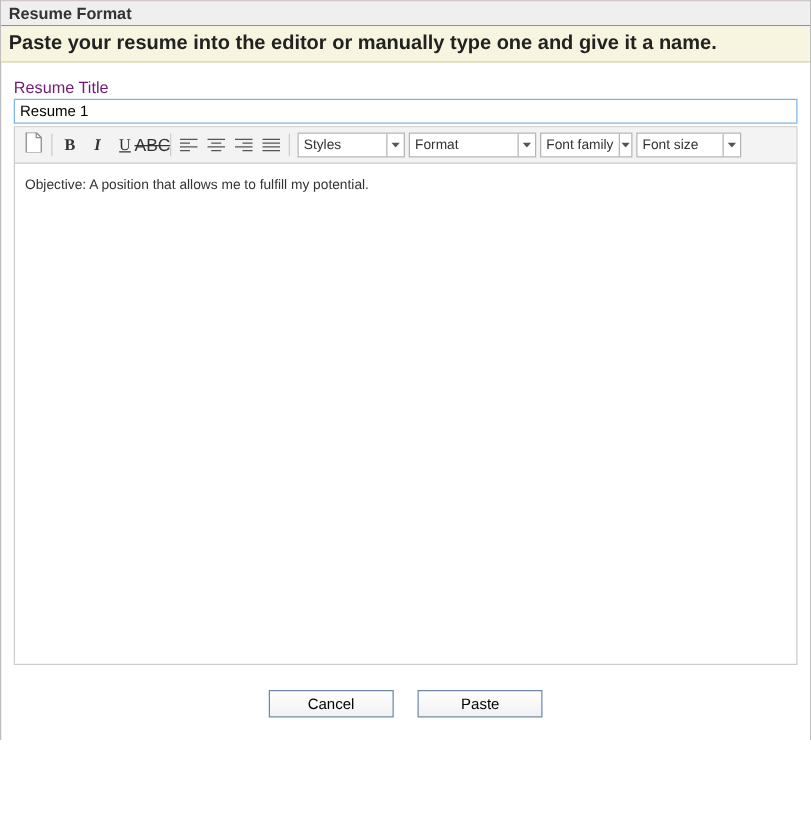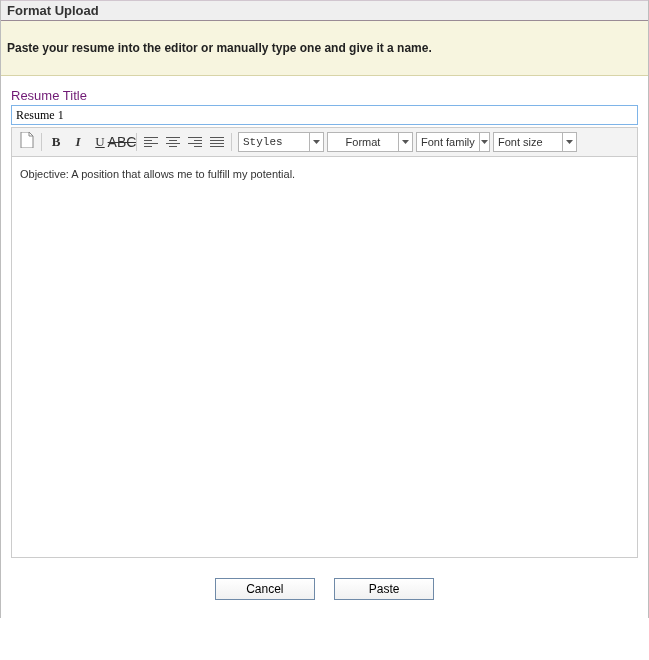--- a/index.html
+++ b/index.html
@@ -21,41 +21,41 @@
     border-top: 1px solid #d1c6cf;
     border-bottom: 1px solid #9a8b96;
     padding: 2px 6px;
     font-weight: bold;
     font-size: 13px;
     color: #333;
   }
   .instruction-bar {
     background: #f7f5df;
     border-bottom: 1px solid #d8d4a8;
-    padding: 20px 6px;
+    padding: 5px 6px;
     font-weight: bold;
-    font-size: 12px;
+    font-size: 16px;
     color: #222;
   }
   .form-area {
     padding: 12px 10px 8px 10px;
   }
   .field-label {
     font-weight: normal;
     font-size: 13px;
     color: #701a75;
     margin-bottom: 2px;
   }
   .title-input {
     width: 100%;
     height: 20px;
     border: 1px solid #7eb4e8;
     padding: 1px 4px;
     font-size: 12px;
-    font-family: Liberation Serif, serif;
+    font-family: Liberation Sans, sans-serif;
     color: #000;
     background: #fff;
   }
   .editor-shell {
     border: 1px solid #ccc;
     background: #fff;
     margin-top: 2px;
   }
   .toolbar {
     display: flex;
@@ -126,22 +126,22 @@
     border-left: 1px solid #b5b5b5;
     width: 14px;
     height: 100%;
     display: flex;
     align-items: center;
     justify-content: center;
     margin-left: 4px;
   }
   .tb-select .arrow svg { display: block; }
   .sel-styles { width: 86px; }
-  .sel-styles .lbl { flex: 1; font-family: Liberation Mono, monospace; }
-  .sel-format { width: 86px; text-align: center; }
+  .sel-styles .lbl { flex: 1; }
+  .sel-format { width: 102px; }
   .sel-format .lbl { flex: 1; }
   .sel-fontfam { width: 74px; }
   .sel-fontfam .lbl { flex: 1; }
   .sel-fontsize { width: 84px; }
   .sel-fontsize .lbl { flex: 1; }
   .editor-content {
     padding: 10px 8px;
     min-height: 400px;
     font-family: Verdana, Geneva, sans-serif;
     font-size: 11px;
@@ -162,21 +162,21 @@
     cursor: pointer;
     margin: 0 8px;
     padding: 0;
   }
 </style>
 </head>
 <body>
 
 <div class="wrap">
 
-  <div class="header-bar">Format Upload</div>
+  <div class="header-bar">Resume Format</div>
 
   <div class="instruction-bar">Paste your resume into the editor or manually type one and give it a name.</div>
 
   <div class="form-area">
 
     <div class="field-label">Resume Title</div>
     <input class="title-input" type="text" value="Resume 1" style="">
 
 
     <div class="editor-shell">

